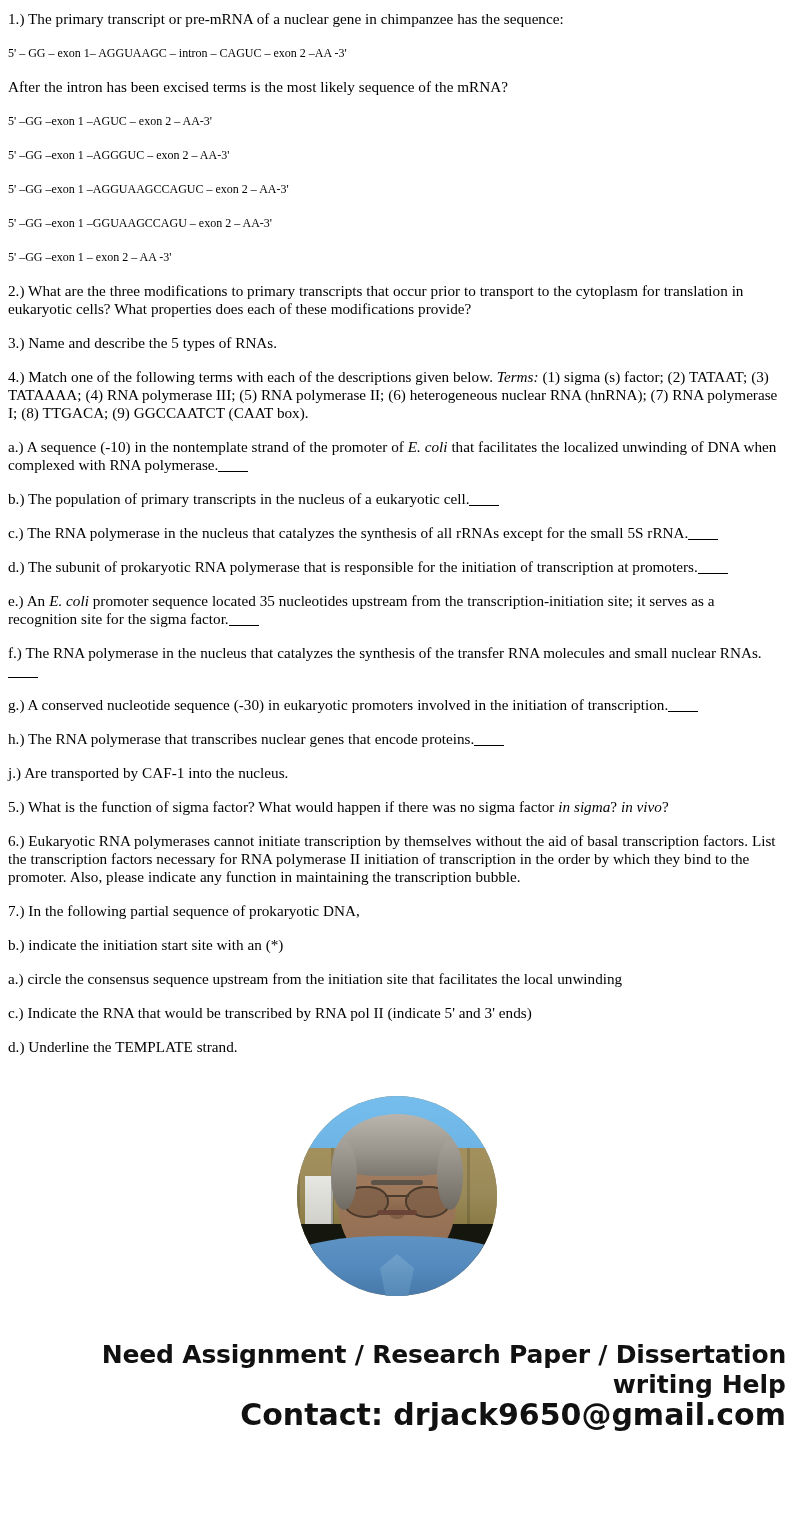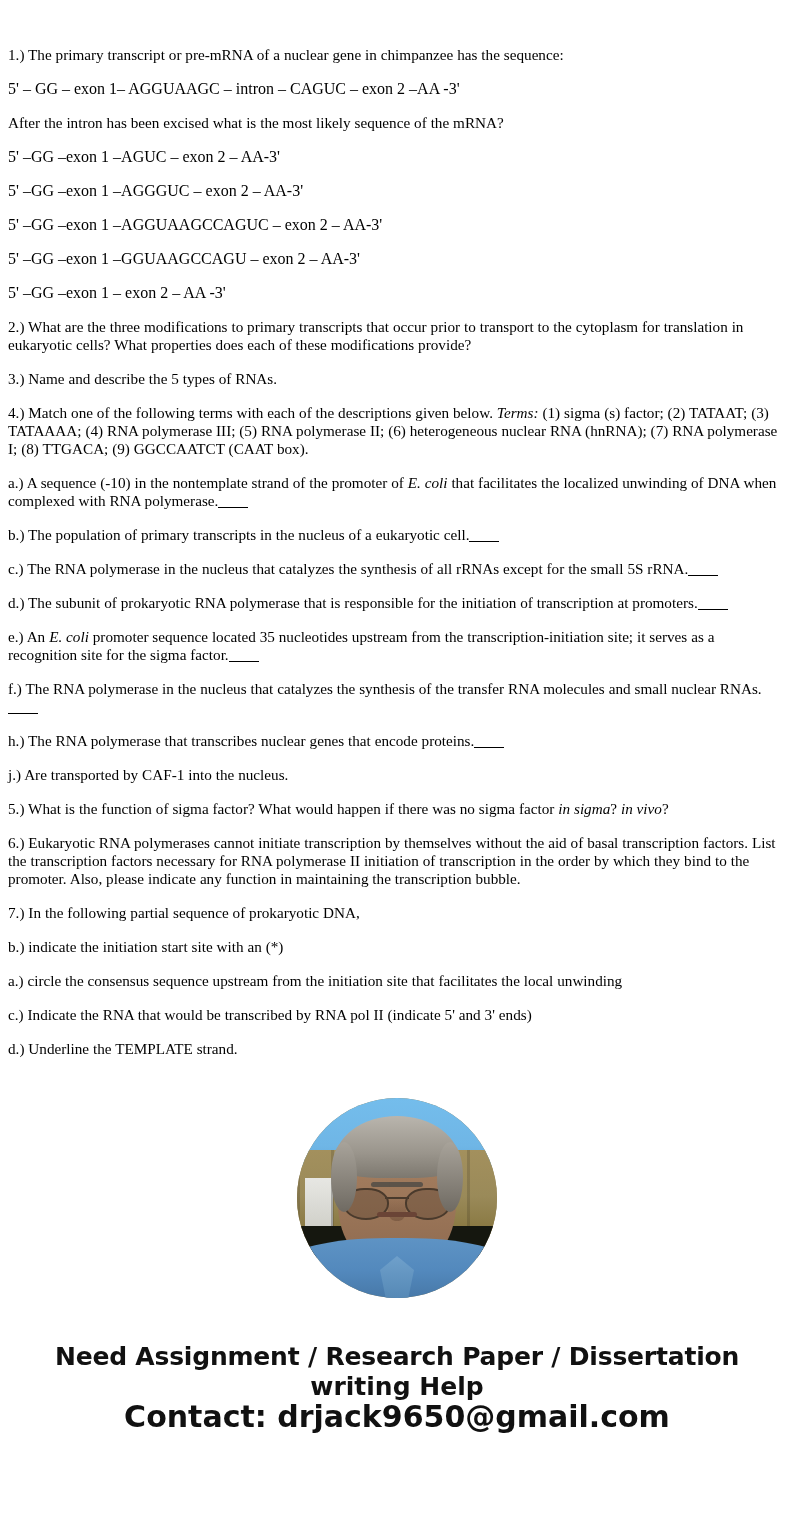--- a/index.html
+++ b/index.html
@@ -13,35 +13,34 @@
     font-family: "Liberation Serif", "DejaVu Serif", serif;
     color: #000000;
     -webkit-font-smoothing: antialiased;
   }
 
   .page {
     width: 794px;
     box-sizing: border-box;
     padding: 8px 8px 0 8px;
     position: relative;
-    margin-top: 36px;
   }
 
   
   .q {
     font-size: 15.2px;
     line-height: 18px;
     margin: 0 0 16px 0;
     text-align: left;
     word-spacing: 0.1px;
   }
   .q:first-child { margin-top: 2px; }
 
   .seq {
-    font-size: 16px;
+    font-size: 12px;
     line-height: 18px;
     margin: 0 0 16px 0;
   }
 
   i, .it { font-style: italic; }
 
   
   .blank {
     display: inline-block;
     width: 30px;
@@ -186,39 +185,39 @@
     left: 50%; top: 50%;
     transform: translateX(-50%);
     width: 18px; height: 26px;
     background: linear-gradient(rgba(0,0,0,0.0), rgba(80,52,36,0.35));
     border-radius: 40%;
   }
 
   
   .footer {
     margin-top: 44px;
-    text-align: center;
+    text-align: right;
     font-family: "DejaVu Sans", "Liberation Sans", sans-serif;
     font-weight: bold;
     color: #111111;
     line-height: 30px;
     padding-bottom: 16px;
   }
   .footer-line1 { font-size: 25px; letter-spacing: -0.2px; }
   .footer-line2 { font-size: 25px; }
   .footer-line3 { font-size: 30px; }
 </style>
 </head>
 <body>
 
 <div class="page">
 
   <p class="q">1.) The primary transcript or pre-mRNA of a nuclear gene in chimpanzee has the sequence:</p>
   <p class="seq">5' – GG – exon 1– AGGUAAGC – intron – CAGUC – exon 2 –AA -3'</p>
-  <p class="q">After the intron has been excised what is the most likely sequence of the mRNA?</p>
+  <p class="q">After the intron has been excised terms is the most likely sequence of the mRNA?</p>
 
   <p class="seq">5' –GG –exon 1 –AGUC – exon 2 – AA-3'</p>
   <p class="seq">5' –GG –exon 1 –AGGGUC – exon 2 – AA-3'</p>
   <p class="seq">5' –GG –exon 1 –AGGUAAGCCAGUC – exon 2 – AA-3'</p>
   <p class="seq">5' –GG –exon 1 –GGUAAGCCAGU – exon 2 – AA-3'</p>
   <p class="seq">5' –GG –exon 1 – exon 2 – AA -3'</p>
 
   <p class="q">2.) What are the three modifications to primary transcripts that occur prior to transport to the cytoplasm for translation in eukaryotic cells? What properties does each of these modifications provide?</p>
 
   <p class="q">3.) Name and describe the 5 types of RNAs.</p>
@@ -230,20 +229,21 @@
   <p class="q"><span>b.) The population of primary transcripts in the nucleus of a eukaryotic cell.</span><span class="blank"></span></p>
 
   <p class="q"><span>c.) The RNA polymerase in the nucleus that catalyzes the synthesis of all rRNAs except for the small 5S rRNA.</span><span class="blank"></span></p>
 
   <p class="q"><span>d.) The subunit of prokaryotic RNA polymerase that is responsible for the initiation of transcription at promoters.</span><span class="blank"></span></p>
 
   <p class="q"><span>e.) An </span><span class="it">E. coli</span><span> promoter sequence located 35 nucleotides upstream from the transcription-initiation site; it serves as a recognition site for the sigma factor.</span><span class="blank"></span></p>
 
   <p class="q"><span>f.) The RNA polymerase in the nucleus that catalyzes the synthesis of the transfer RNA molecules and small nuclear RNAs.</span><span class="blank"></span></p>
 
+  <p class="q"><span>g.) A conserved nucleotide sequence (-30) in eukaryotic promoters involved in the initiation of transcription.</span><span class="blank"></span></p>
 
   <p class="q"><span>h.) The RNA polymerase that transcribes nuclear genes that encode proteins.</span><span class="blank"></span></p>
 
 
   <p class="q"><span>j.) Are transported by CAF-1 into the nucleus.</span></p>
 
   <p class="q"><span>5.) What is the function of sigma factor? What would happen if there was no sigma factor </span><span class="it">in sigma</span><span>? </span><span class="it">in vivo</span><span>?</span></p>
 
   <p class="q">6.) Eukaryotic RNA polymerases cannot initiate transcription by themselves without the aid of basal transcription factors. List the transcription factors necessary for RNA polymerase II initiation of transcription in the order by which they bind to the promoter. Also, please indicate any function in maintaining the transcription bubble.</p>
 

